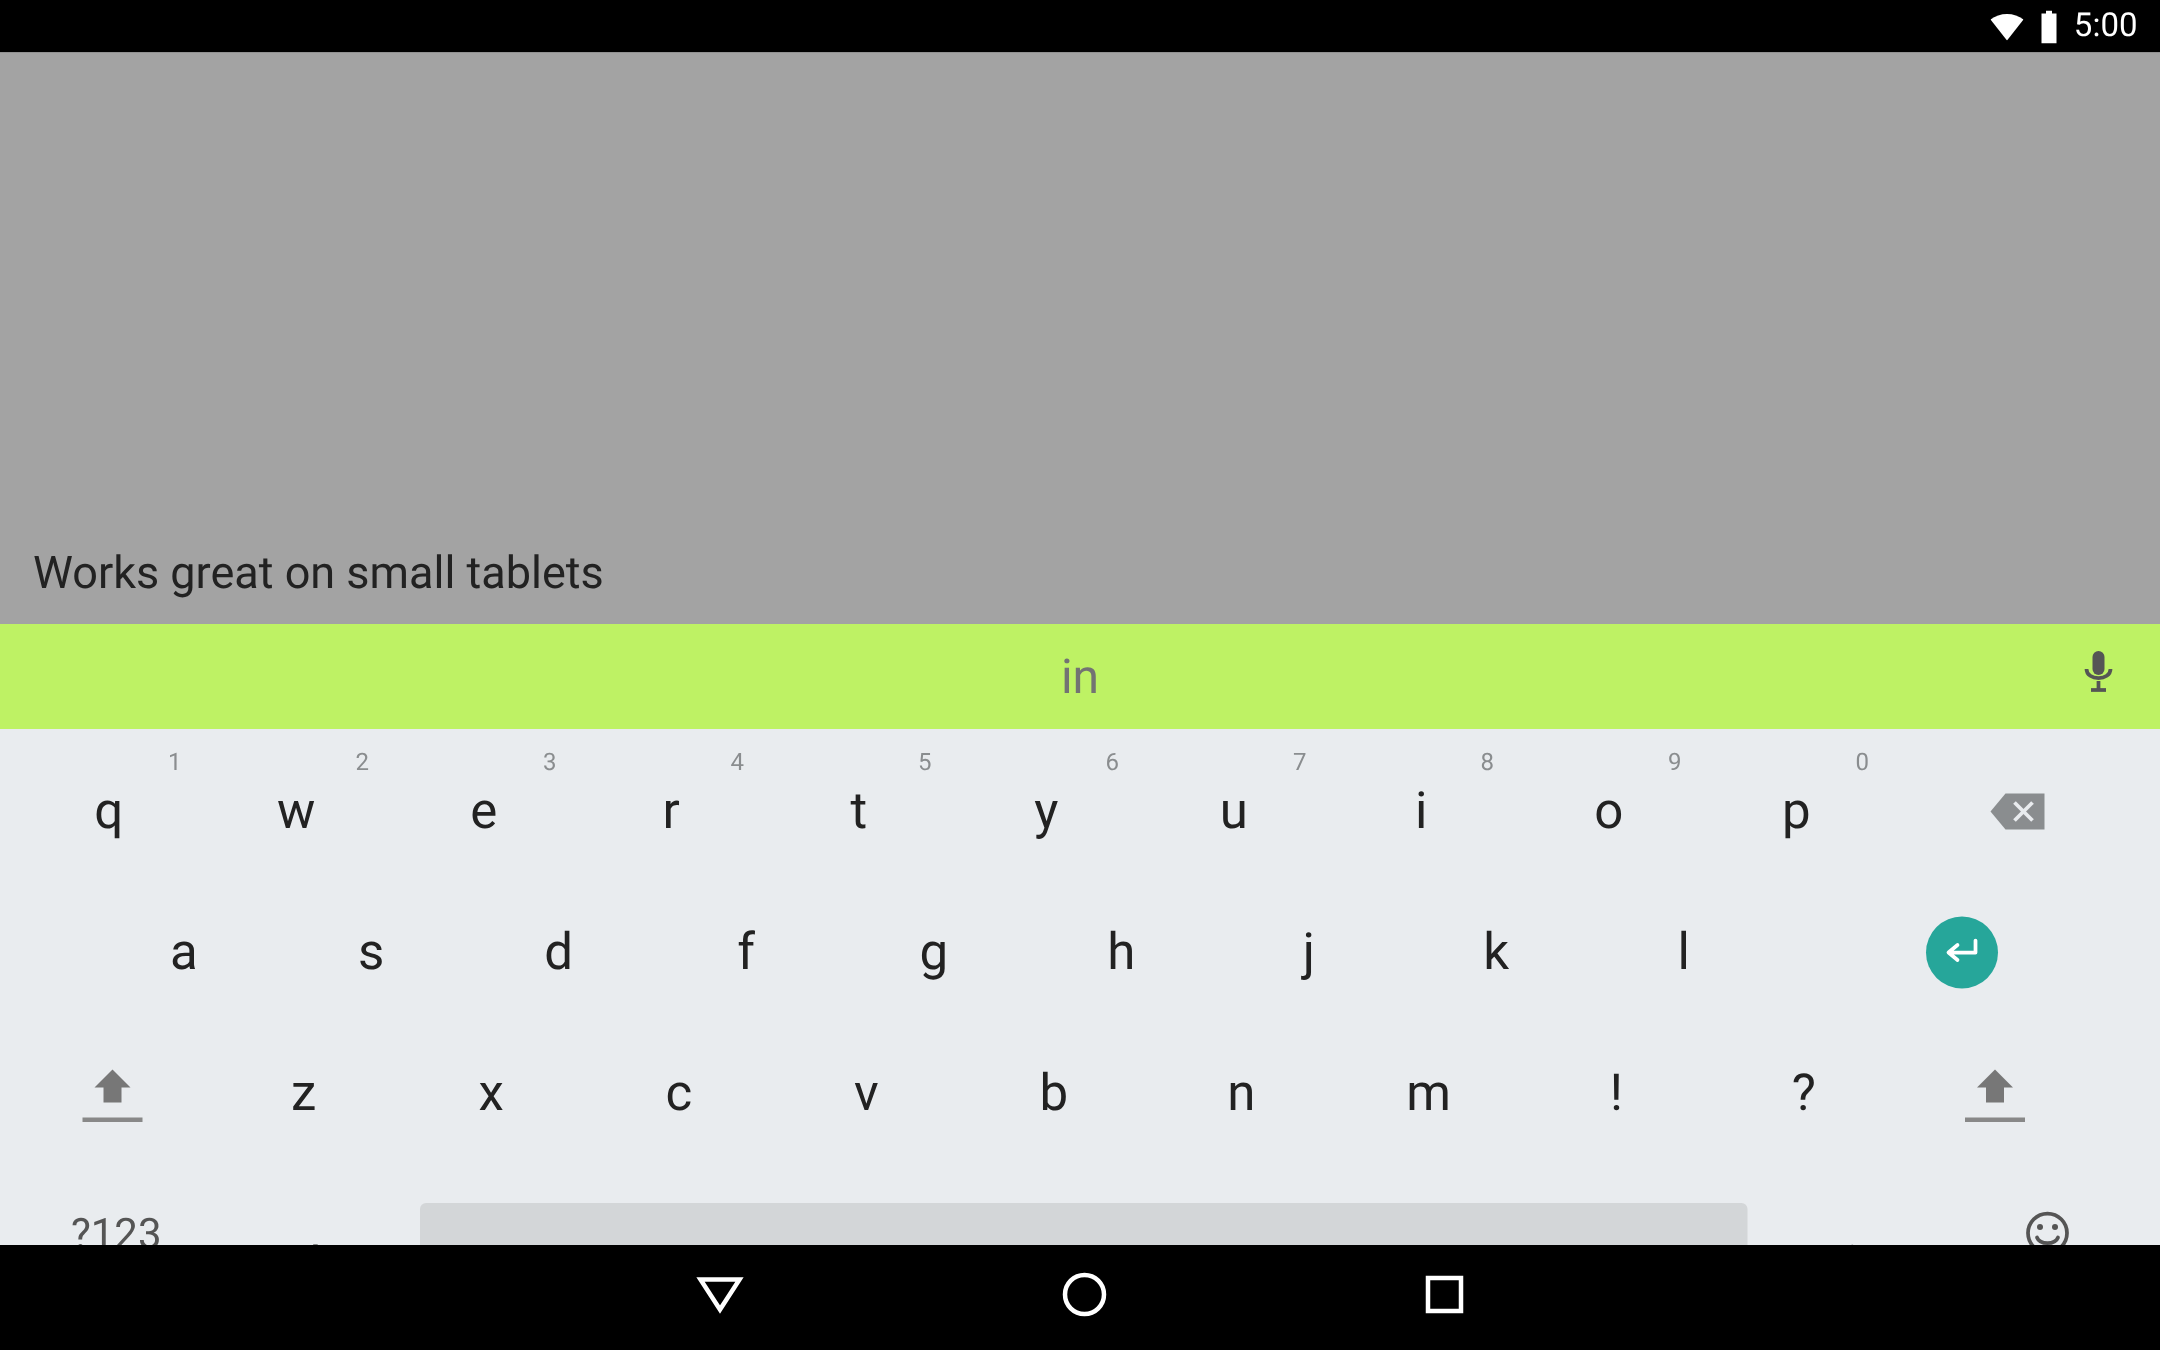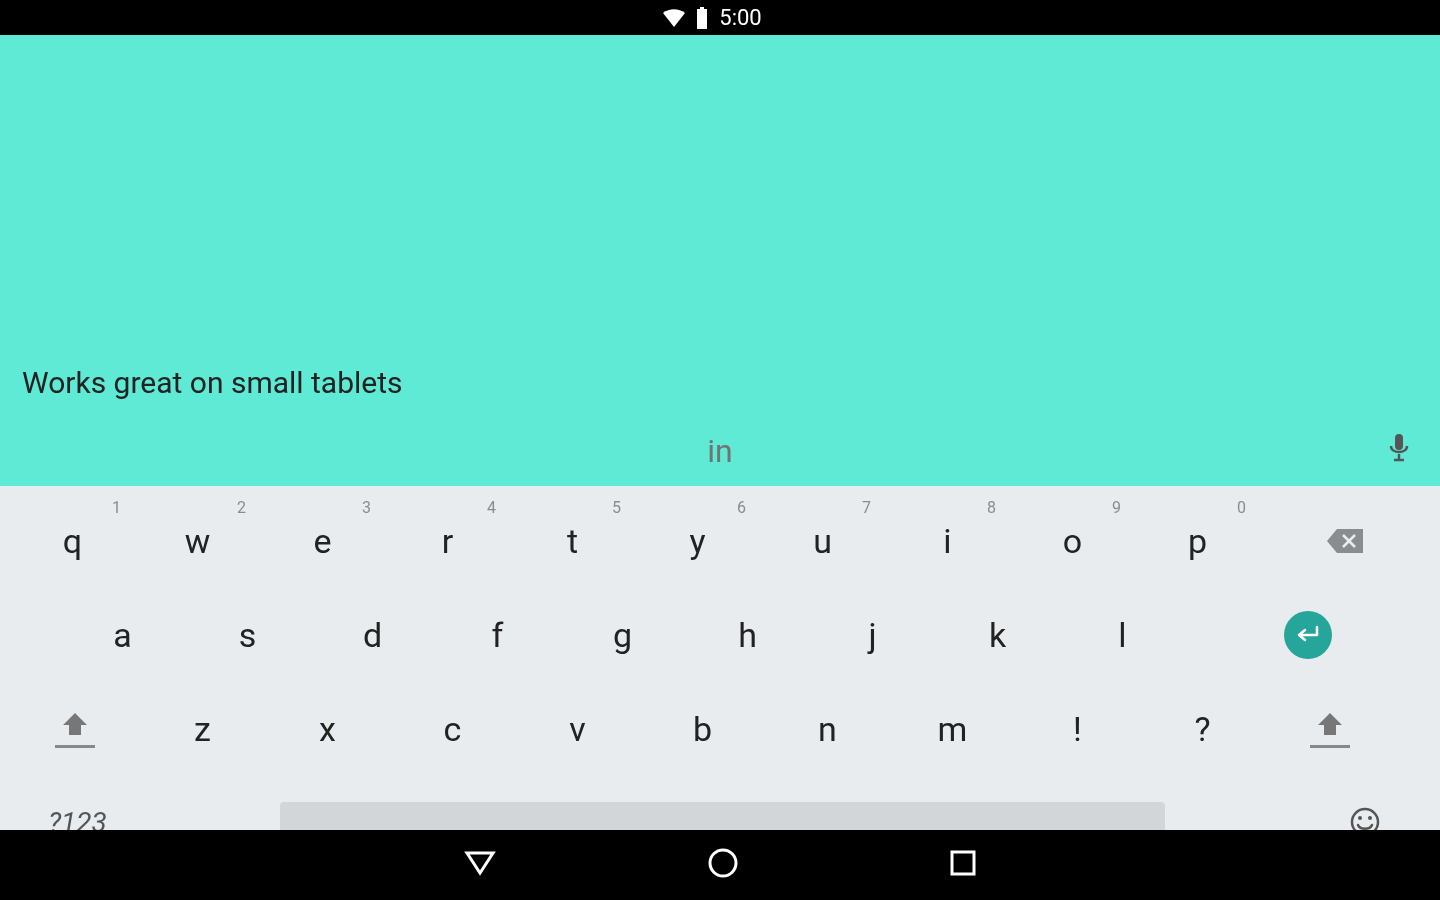--- a/index.html
+++ b/index.html
@@ -8,41 +8,41 @@
     height: 900px;
     font-family: Roboto, Arial, sans-serif;
     background: #fff;
     position: relative;
     overflow: hidden;
   }
   .status-bar {
     height: 35px;
     background: #000;
     display: flex;
-    justify-content: center;
+    justify-content: flex-end;
     align-items: center;
     padding-right: 15px;
     color: #fff;
     font-size: 22px;
     gap: 10px;
   }
   .wifi-icon, .battery-icon { display: flex; align-items: center; }
   .content-area {
     height: 381px;
-    background: #5eead4;
+    background: #a3a3a3;
     display: flex;
     align-items: flex-end;
     padding: 0 22px 16px 22px;
   }
   .text-input {
     font-size: 30px;
     color: #222;
   }
   .keyboard {
-    background: #5eead4;
+    background: #bef264;
   }
   .suggestion-bar {
     height: 70px;
     display: flex;
     align-items: center;
     position: relative;
   }
   .suggestions {
     flex: 1;
     display: flex;
@@ -123,21 +123,20 @@
   .row2 .key { flex: 0 0 125px; }
   .row2 .key.enter { flex: 1; }
   .row3 { padding-left: 10px; padding-right: 10px; }
   .row3 .key.shift { flex: 0 0 130px; flex-direction: column; gap: 6px; }
   .row3 .key { flex: 0 0 125px; }
   .row4 {
     padding-left: 10px;
     padding-right: 10px;
     height: 80px;
     margin-top: 6px;
-    font-style: italic;
   }
   .row4 .key.symbols { flex: 0 0 135px; font-size: 28px; color: #555; }
   .row4 .key.comma { flex: 0 0 130px; }
   .row4 .key.space { flex: 1; padding: 10px 0; }
   .row4 .key.space .spacebar {
     background: #d3d6d8;
     border-radius: 4px;
     width: 100%;
     height: 40px;
     margin: 0 5px;

